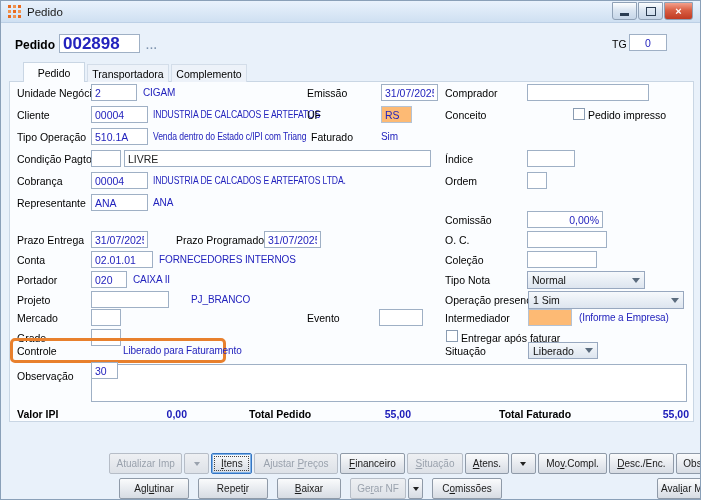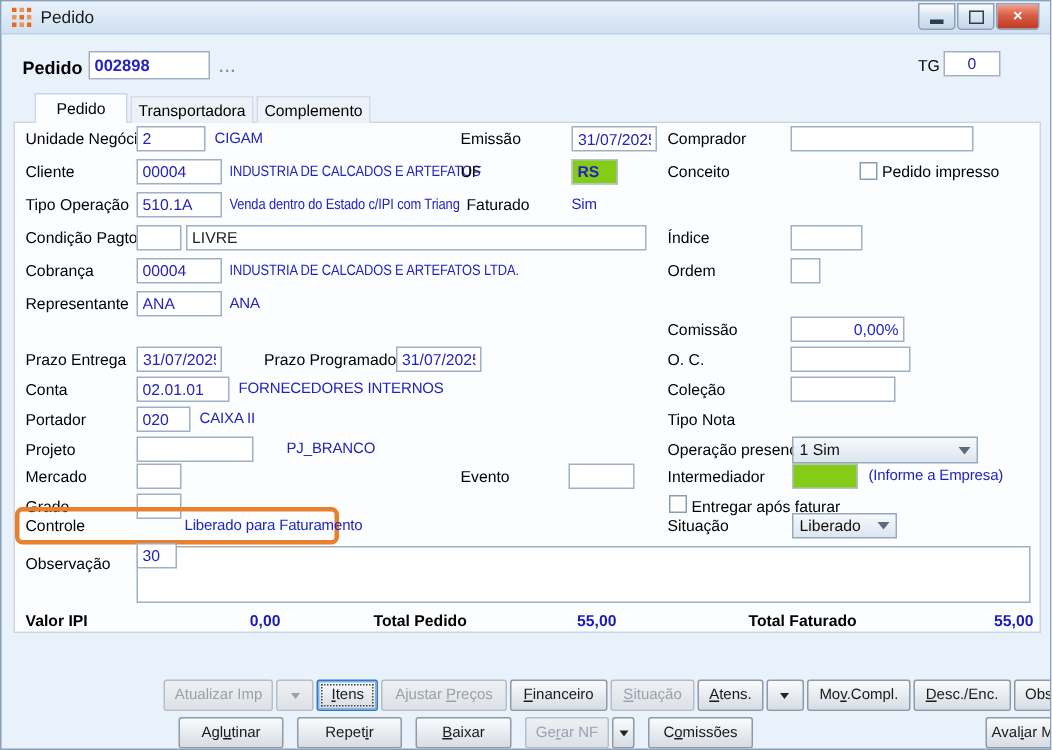--- a/index.html
+++ b/index.html
@@ -11,23 +11,23 @@
   .winbtn{width:25px;height:18px;border:1px solid #8fa1b6;border-radius:0 0 3px 3px;background:linear-gradient(#fdfefe,#dbe6f2 45%,#c6d6e8);display:flex;align-items:center;justify-content:center;box-sizing:border-box;}
   .winbtn.close{width:29px;background:linear-gradient(#f3a08c,#d95f44 45%,#c03a22);color:#fff;font-weight:bold;font-size:11px;}
   .minbar{width:9px;height:3px;background:#2b3d52;margin-top:7px;}
   .restbox{width:8px;height:7px;border:1px solid #2b3d52;background:transparent;}
   
   .lbl{position:absolute;white-space:nowrap;color:#000;}
   .blbl{position:absolute;white-space:nowrap;font-weight:bold;color:#000;}
   .desc{position:absolute;white-space:nowrap;color:#2323bd;font-size:10px;letter-spacing:-0.1px;}
   .squeeze{transform:scaleX(0.86);transform-origin:left center;}
   .tb{position:absolute;height:17px;border:1px solid #9fb0c5;background:#fff;color:#2323bd;font-family:inherit;font-size:10.5px;padding:0 3px;box-sizing:border-box;}
-  .tb.dis{background:#84cc16;border-color:#b4c2d3;font-weight:bold;}
+  .tb.dis{background:#fdba74;border-color:#b4c2d3;}
   .tb.dark{color:#222;}
-  .pedido-input{font-weight:bold;font-size:11px;}
+  .pedido-input{font-weight:bold;font-size:17px;}
   .ellipsis{position:absolute;color:#7e93ad;font-weight:bold;letter-spacing:1px;}
   
   .tab{position:absolute;display:flex;align-items:center;justify-content:center;box-sizing:border-box;cursor:default;}
   .tab.active{top:61px;height:20px;background:#fbfdff;border:1px solid #c9d6e4;border-bottom:none;z-index:3;}
   .tab.inactive{top:63px;height:18px;background:#edf2f9;border:1px solid #d3dde9;border-bottom:none;z-index:1;}
   .page{position:absolute;left:8px;top:80px;width:685px;height:341px;background:#fbfdff;border:1px solid #c9d6e4;box-sizing:border-box;z-index:0;}
   
   .sel{position:absolute;height:18px;border:1px solid #98a8bf;background:linear-gradient(#f6f9fc,#dde5ef);display:flex;align-items:center;padding:0 4px;box-sizing:border-box;color:#111;}
   .sel .chev{margin-left:auto;width:0;height:0;border-left:4px solid transparent;border-right:4px solid transparent;border-top:5px solid #5a6b7d;}
   
@@ -158,26 +158,30 @@
   <span class="lbl" style="left:16px;top:253px;">Conta</span>
   <input class="tb" style="left: 90px; top: 250px; width: 62px;" value="02.01.01">
   <span class="desc" style="left:158px;top:253px;">FORNECEDORES INTERNOS</span>
   <span class="lbl" style="left:444px;top:253px;">Coleção</span>
   <input class="tb" style="left: 526px; top: 250px; width: 70px;" value="">
 
   <span class="lbl" style="left:16px;top:273px;">Portador</span>
   <input class="tb" style="left: 90px; top: 270px; width: 36px;" value="020">
   <span class="desc" style="left:132px;top:273px;">CAIXA II</span>
   <span class="lbl" style="left:444px;top:273px;">Tipo Nota</span>
+  <div class="sel" style="left:526px;top:270px;width:118px;">
+    <span>Normal</span>
+      <span class="chev"></span>
+  </div>
 
   <span class="lbl" style="left:16px;top:293px;">Projeto</span>
   <input class="tb" style="left: 90px; top: 290px; width: 78px;" value="">
   <span class="desc" style="left:190px;top:293px;">PJ_BRANCO</span>
   <span class="lbl" style="left:444px;top:293px;">Operação presencial</span>
-  <div class="sel" style="left:527px;top:290px;width:124px;">
+  <div class="sel" style="left:527px;top:290px;width:156px;">
     <span>1 Sim</span>
       <span class="chev"></span>
   </div>
 
   <span class="lbl" style="left:16px;top:311px;">Mercado</span>
   <input class="tb" style="left: 90px; top: 308px; width: 30px;" value="">
   <span class="lbl" style="left:306px;top:311px;">Evento</span>
   <input class="tb" style="left: 378px; top: 308px; width: 44px;" value="">
   <span class="lbl" style="left:444px;top:311px;">Intermediador</span>
   <input class="tb dis" style="left: 527px; top: 308px; width: 44px;" value="">

